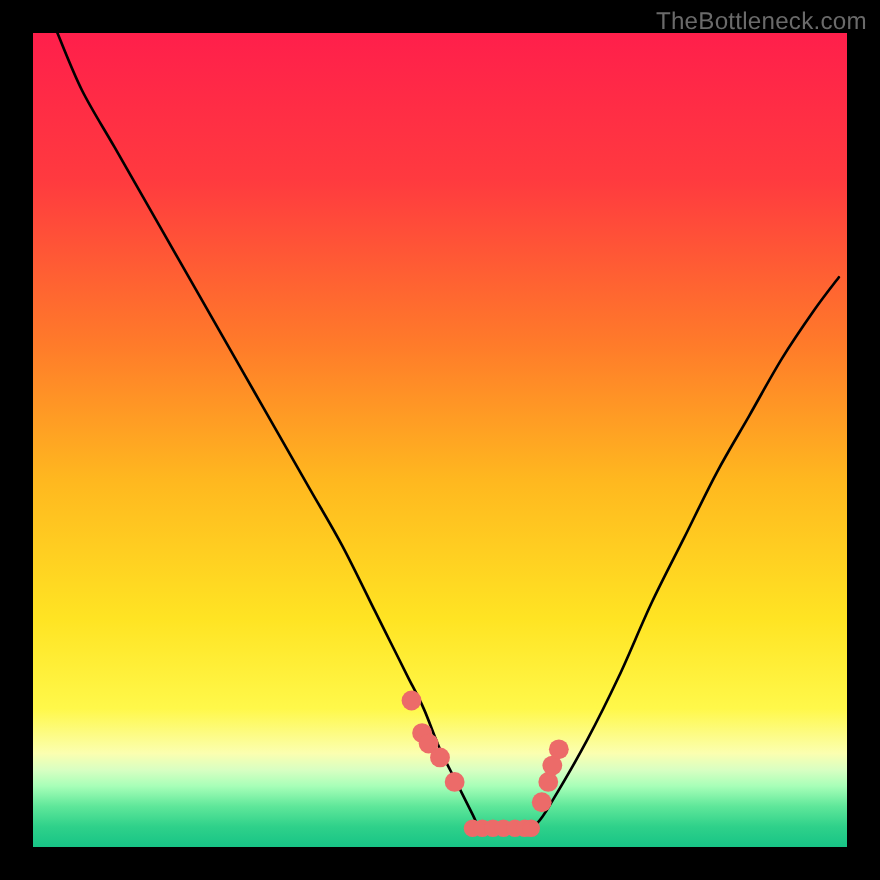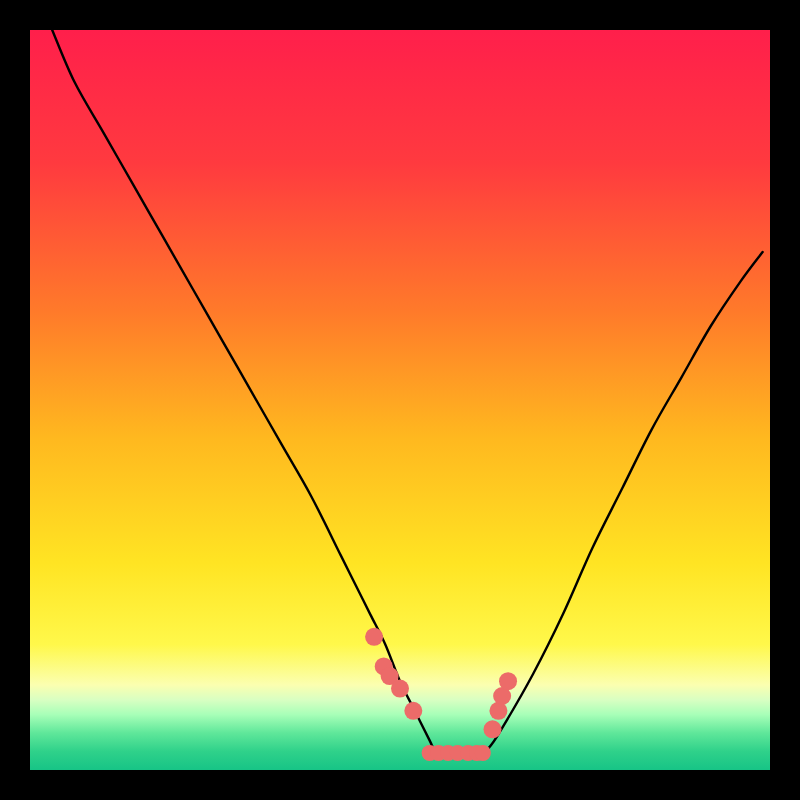--- a/index.html
+++ b/index.html
@@ -31,20 +31,21 @@
   svg.plot {
     position: absolute;
     left: 0;
     top: 0;
   }
 </style>
 </head>
 <body>
 
 <div class="frame">
+  <div class="watermark">TheBottleneck.com</div>
 
   <svg class="plot" width="800" height="800" viewBox="0 0 800 800">
     <defs>
       <linearGradient id="bg-grad" x1="0" y1="0" x2="0" y2="1">
           <stop offset="0.00%" stop-color="#ff1f4b"></stop>
           <stop offset="18.00%" stop-color="#ff3a3f"></stop>
           <stop offset="38.00%" stop-color="#ff7a2a"></stop>
           <stop offset="55.00%" stop-color="#ffb81f"></stop>
           <stop offset="72.00%" stop-color="#ffe423"></stop>
           <stop offset="83.00%" stop-color="#fff84a"></stop>

